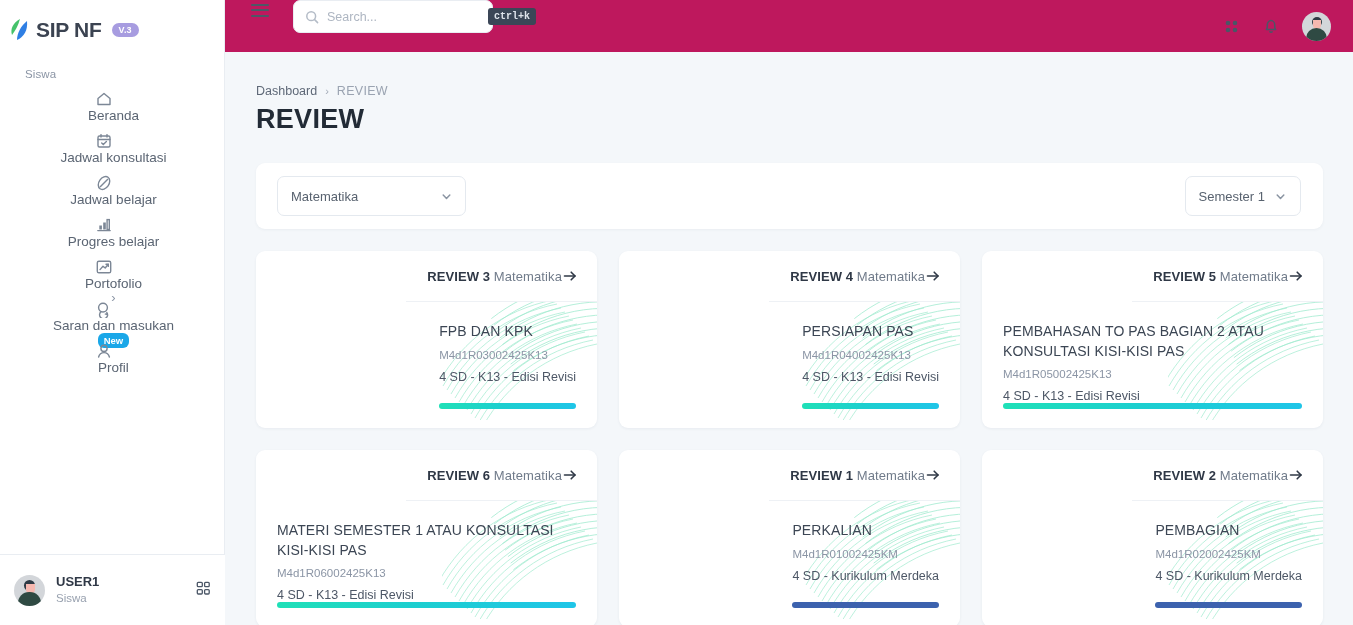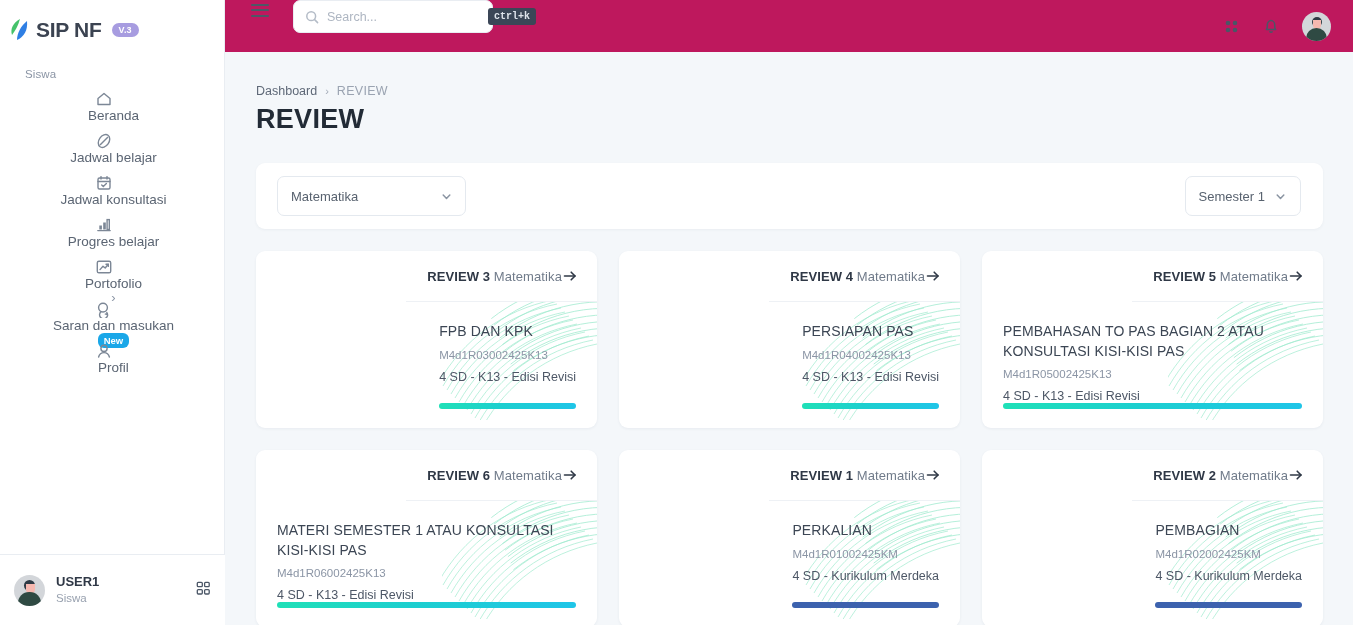--- a/index.html
+++ b/index.html
@@ -204,39 +204,39 @@
         <span class="nav-ico">
           <svg width="18" height="18" viewBox="0 0 18 18" fill="none" stroke="#7c8796" stroke-width="1.4" stroke-linejoin="round">
             <path d="M3 8.5 L9 3.5 L15 8.5 V14.5 H3 Z"></path>
           </svg>
         </span>
         <span class="nav-label">Beranda</span>
       </div>
 
       <div class="nav-item">
         <span class="nav-ico">
-          <svg width="18" height="18" viewBox="0 0 18 18" fill="none" stroke="#7c8796" stroke-width="1.4">
-            <ellipse cx="9" cy="9" rx="5" ry="7" transform="rotate(35 9 9)"></ellipse>
-            <line x1="5" y1="13" x2="13" y2="5"></line>
-          </svg>
-        </span>
-        <span class="nav-label">Jadwal belajar</span>
-      </div>
-
-      <div class="nav-item">
-        <span class="nav-ico">
           <svg width="18" height="18" viewBox="0 0 18 18" fill="none" stroke="#7c8796" stroke-width="1.4" stroke-linecap="round">
             <rect x="3" y="4" width="12" height="11" rx="1.5"></rect>
             <line x1="3" y1="7.5" x2="15" y2="7.5"></line>
             <line x1="6" y1="2.6" x2="6" y2="5"></line>
             <line x1="12" y1="2.6" x2="12" y2="5"></line>
             <path d="M6.7 11 L8.3 12.5 L11.4 9.6"></path>
           </svg>
         </span>
         <span class="nav-label">Jadwal konsultasi</span>
+      </div>
+
+      <div class="nav-item">
+        <span class="nav-ico">
+          <svg width="18" height="18" viewBox="0 0 18 18" fill="none" stroke="#7c8796" stroke-width="1.4">
+            <ellipse cx="9" cy="9" rx="5" ry="7" transform="rotate(35 9 9)"></ellipse>
+            <line x1="5" y1="13" x2="13" y2="5"></line>
+          </svg>
+        </span>
+        <span class="nav-label">Jadwal belajar</span>
       </div>
 
       <div class="nav-item">
         <span class="nav-ico">
           <svg width="18" height="18" viewBox="0 0 18 18" fill="none" stroke="#7c8796" stroke-width="1.4" stroke-linecap="round">
             <path d="M2.8 14.6 H15.2"></path>
             <rect x="4.3" y="9.5" width="2.6" height="4" fill="#7c8796" stroke="none"></rect>
             <rect x="8.2" y="6.5" width="2.6" height="7" fill="#7c8796" stroke="none"></rect>
             <rect x="12.1" y="3.6" width="2.2" height="9.9" fill="none"></rect>
           </svg>

